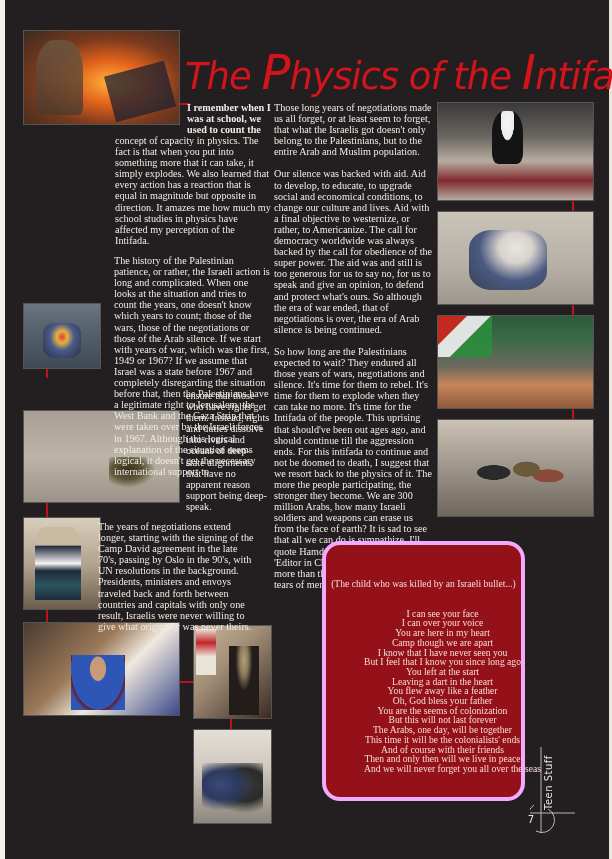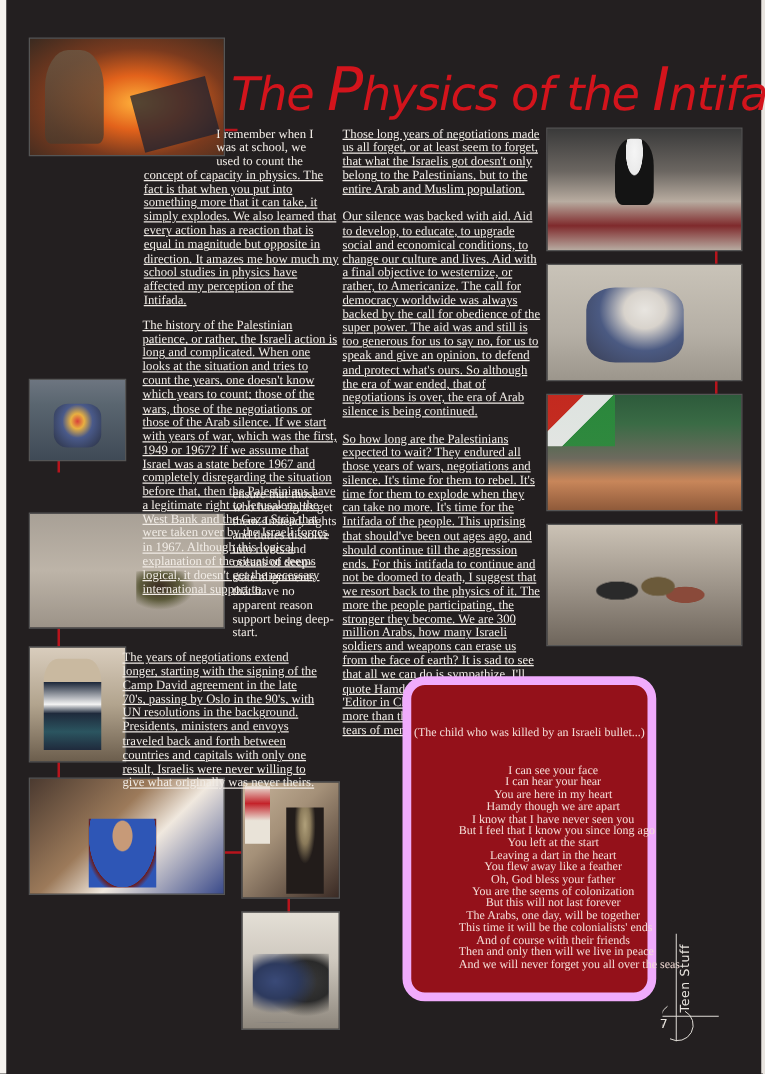--- a/index.html
+++ b/index.html
@@ -5,22 +5,22 @@
   html,body{margin:0;padding:0;}
   body{width:612px;height:859px;background:#231f20;position:relative;overflow:hidden;font-family:"Liberation Serif",serif;color:#f1ece6;}
   .page{position:absolute;left:0;top:0;width:612px;height:859px;}
   .edge{position:absolute;left:0;top:0;width:5px;height:859px;background:#f5f2ee;}
   .edge-r{position:absolute;right:0;top:0;width:3px;height:859px;background:#e8e4df;}
   .photo{position:absolute;border:1px solid #555;box-sizing:border-box;overflow:hidden;}
   .connector{position:absolute;background:#b8141c;}
   .title{position:absolute;left:185px;top:46px;width:395px;height:52px;color:#d3141c;font-family:"DejaVu Sans",sans-serif;font-size:37px;letter-spacing:-1px;white-space:nowrap;line-height:52px;font-style:italic;}
   .title .big{font-size:48px;}
   .txt{position:absolute;font-size:10.2px;line-height:11.1px;color:#f1ece6;}
-  .txt p{margin:0;text-decoration:underline;}
-  .poem-box{position:absolute;left:322px;top:541px;width:203px;height:260px;background:#94111a;border-radius:18px;border:7px solid #f0abfc;box-sizing:border-box;text-align:center;font-size:9.6px;line-height:9.7px;color:#f3dcd6;}
+  .txt p{margin:0;}
+  .poem-box{position:absolute;left:322px;top:541px;width:203px;height:260px;background:#94111a;border-radius:18px;border:4px solid #f0abfc;box-sizing:border-box;text-align:center;font-size:9.6px;line-height:9.7px;color:#f3dcd6;}
   .poem-sub{margin-top:34px;}
   .poem-lines{margin-top:20px;}
   .poem-lines div{white-space:nowrap;padding-left:38px;}
   .folio{position:absolute;left:530px;top:745px;width:60px;height:95px;}
   
   .img-burn{background:radial-gradient(ellipse at 55% 55%,#ffb13b 0%,#e2621b 30%,#7a3a1e 60%,#3a2a20 100%);}
   .img-burn:before{content:"";position:absolute;left:8%;top:10%;width:30%;height:80%;background:linear-gradient(180deg,#6c5844,#4b3a2c);opacity:.8;border-radius:40% 40% 10% 10%;}
   .img-burn:after{content:"";position:absolute;left:55%;top:40%;width:40%;height:50%;background:#1c2230;transform:rotate(-15deg);opacity:.75;}
   .img-blood{background:linear-gradient(180deg,#3a3a3a 0%,#6b6661 35%,#b8aca0 60%,#7f2a2c 80%,#b7aaa0 100%);}
   .img-blood:after{content:"";position:absolute;left:35%;top:8%;width:20%;height:55%;background:radial-gradient(ellipse at 50% 20%,#f5f5f5 0%,#eaeaea 30%,#141414 32%);border-radius:40% 40% 20% 20%;}
@@ -70,21 +70,21 @@
   <div class="photo img-road" style="left:23px;top:410px;width:157px;height:93px;"></div>
   <div class="photo img-mask" style="left:23px;top:517px;width:78px;height:93px;"></div>
   <div class="photo img-boy" style="left:23px;top:622px;width:157px;height:94px;"></div>
   <div class="photo img-mourn" style="left:193px;top:625px;width:79px;height:94px;"></div>
   <div class="photo img-hide" style="left:193px;top:729px;width:79px;height:95px;"></div>
 
   <div class="title">
     <span>The </span><span class="big">P</span><span>hysics of the </span><span class="big">I</span><span>ntifada</span>
   </div>
 
-  <div class="txt" style="left:173px;top:102px;width:84px;">
+  <div class="txt" style="left:187px;top:102px;width:84px;font-weight:bold;">
     <div>I remember when I</div>
     <div>was at school, we</div>
     <div>used to count the</div>
   </div>
   <div class="txt" style="left:115px;top:135px;width:156px;">
     <p>concept of capacity in physics. The fact is that when you put into something more that it can take, it simply explodes. We also learned that every action has a reaction that is equal in magnitude but opposite in direction. It amazes me how much my school studies in physics have affected my perception of the Intifada.</p>
   </div>
   <div class="txt" style="left:114px;top:231px;width:157px;margin-top:24px;">
     <p>The history of the Palestinian patience, or rather, the Israeli action is long and complicated. When one looks at the situation and tries to count the years, one doesn't know which years to count; those of the wars, those of the negotiations or those of the Arab silence. If we start with years of war, which was the first, 1949 or 1967? If we assume that Israel was a state before 1967 and completely disregarding the situation before that, then the Palestinians have a legitimate right to Jerusalem, the West Bank and the Gaza Strip that were taken over by the Israeli forces in 1967. Although this logical explanation of the situation seems logical, it doesn't get the necessary international support to</p>
   </div>
@@ -92,40 +92,40 @@
     <div>ensure that those</div>
     <div>who have rights get</div>
     <div>them. Instead, rights</div>
     <div>and duties dissolve</div>
     <div>into rivers and</div>
     <div>oceans of deep-</div>
     <div>state alignments</div>
     <div>that have no</div>
     <div>apparent reason</div>
     <div>support being deep-</div>
-    <div>start.</div>
+    <div>speak.</div>
   </div>
   <div class="txt" style="left:98px;top:521px;width:157px;">
     <p>The years of negotiations extend longer, starting with the signing of the Camp David agreement in the late 70's, passing by Oslo in the 90's, with UN resolutions in the background. Presidents, ministers and envoys traveled back and forth between countries and capitals with only one result, Israelis were never willing to give what originally was never theirs.</p>
   </div>
 
   <div class="txt" style="left:274px;top:102px;width:160px;">
     <p>Those long years of negotiations made us all forget, or at least seem to forget, that what the Israelis got doesn't only belong to the Palestinians, but to the entire Arab and Muslim population.</p>
     <p style="margin-top:11px;">Our silence was backed with aid. Aid to develop, to educate, to upgrade social and economical conditions, to change our culture and lives. Aid with a final objective to westernize, or rather, to Americanize. The call for democracy worldwide was always backed by the call for obedience of the super power. The aid was and still is too generous for us to say no, for us to speak and give an opinion, to defend and protect what's ours. So although the era of war ended, that of negotiations is over, the era of Arab silence is being continued.</p>
     <p style="margin-top:11px;">So how long are the Palestinians expected to wait? They endured all those years of wars, negotiations and silence. It's time for them to rebel. It's time for them to explode when they can take no more. It's time for the Intifada of the people. This uprising that should've been out ages ago, and should continue till the aggression ends. For this intifada to continue and not be doomed to death, I suggest that we resort back to the physics of it. The more the people participating, the stronger they become. We are 300 million Arabs, how many Israeli soldiers and weapons can erase us from the face of earth? It is sad to see that all we can do is sympathize. I'll quote Hamdy Kandil in his TV show 'Editor in Chief', " ...but what hurts more than the tears of women are the tears of men."</p>
     <div style="text-align:right;padding-right:4px;">By Eman Fouda</div>
   </div>
 
   <div class="poem-box">
     <div class="poem-sub">(The child who was killed by an Israeli bullet...)</div>
     <div class="poem-lines">
       <div>I can see your face</div>
-      <div>I can hear your hear</div>
+      <div>I can over your voice</div>
       <div>You are here in my heart</div>
-      <div>Hamdy though we are apart</div>
+      <div>Camp though we are apart</div>
       <div>I know that I have never seen you</div>
       <div>But I feel that I know you since long ago</div>
       <div>You left at the start</div>
       <div>Leaving a dart in the heart</div>
       <div>You flew away like a feather</div>
       <div>Oh, God bless your father</div>
       <div>You are the seems of colonization</div>
       <div>But this will not last forever</div>
       <div>The Arabs, one day, will be together</div>
       <div>This time it will be the colonialists' ends</div>

